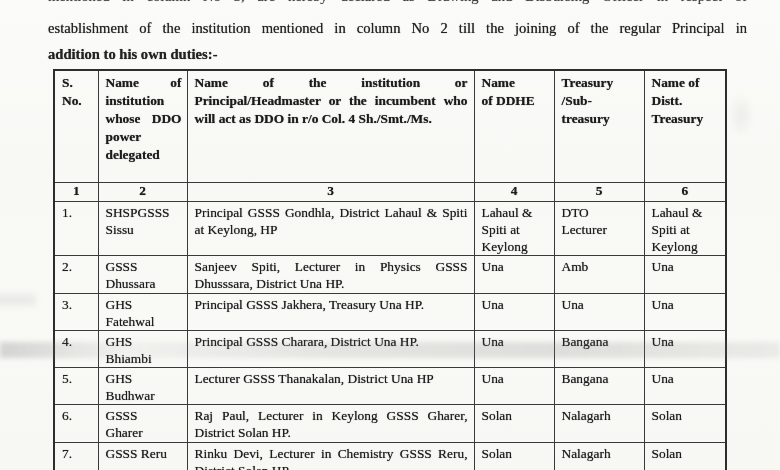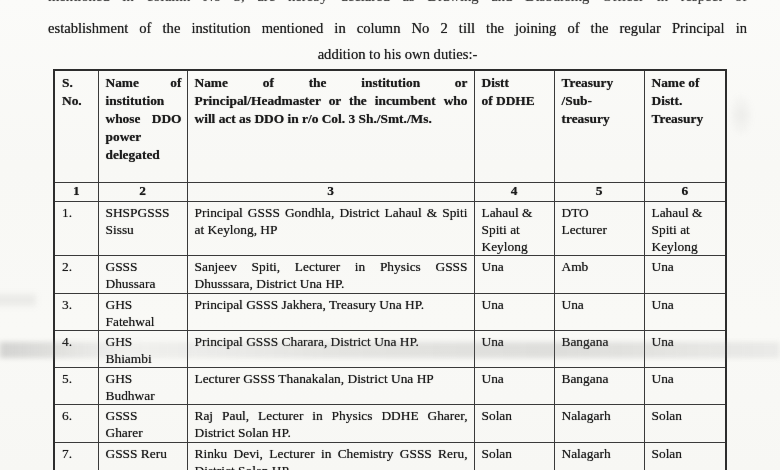--- a/index.html
+++ b/index.html
@@ -15,21 +15,21 @@
     text-shadow:0 0 0.8px rgba(35,35,35,0.75);
   }
   
   .intro-line {
     position:absolute; left:48px; width:699px;
     font-size:14.6px; line-height:24px; color:#222;
   }
   .justify-full { text-align:justify; text-align-last:justify; }
   #partial-top-line { top:-16px; opacity:0.85; filter:blur(0.4px); }
   #intro-line-1 { top:16px; }
-  #intro-line-2 { top:42px; text-align:center; }
+  #intro-line-2 { top:42px; text-align:left;font-weight:bold; }
 
   
   table.doc-table {
     position:absolute; left:53px; top:69px; width:672px;
     border-collapse:collapse; table-layout:fixed;
     font-size:13.4px; line-height:17px; color:#1c1c1c;
     border:2px solid #2d2d2d;
   }
   .doc-table td {
     border:1px solid #3a3a3a;
@@ -88,22 +88,22 @@
       <col style="width:80px">
       <col style="width:90px">
       <col style="width:82px">
     </colgroup>
 
     <tbody>
         <tr class="hdr" style="height:112px">
       <td class="pl">S.
 No.</td>
       <td class="jc">Name of institution whose DDO power delegated</td>
-      <td class="jc c3">Name of the institution or Principal/⁠Headmaster or the incumbent who will act as DDO in r/o Col. 3 Sh./Smt./Ms.</td>
-      <td class="pl">Distt
+      <td class="jc c3">Name of the institution or Principal/⁠Headmaster or the incumbent who will act as DDO in r/o Col. 4 Sh./Smt./Ms.</td>
+      <td class="pl">Name
 of  DDHE</td>
       <td class="pl">Treasury
 /Sub-
 treasury</td>
       <td class="pl">Name of
 Distt.
 Treasury</td>
     </tr>
 
     <tr class="numrow" style="height:19px">
@@ -167,21 +167,21 @@
       <td class="jc c3">Lecturer GSSS Thanakalan, District Una HP</td>
       <td class="pl">Una</td>
       <td class="pl">Bangana</td>
       <td class="pl">Una</td>
     </tr>
 
     <tr style="height:38px">
       <td>6.</td>
       <td class="pl">GSSS
 Gharer</td>
-      <td class="jc c3">Raj Paul, Lecturer in Physics DDHE Gharer, District Solan HP.</td>
+      <td class="jc c3">Raj Paul, Lecturer in Keylong GSSS Gharer, District Solan HP.</td>
       <td class="pl">Solan</td>
       <td class="pl">Nalagarh</td>
       <td class="pl">Solan</td>
     </tr>
 
     <tr style="height:46px">
       <td>7.</td>
       <td class="pl">GSSS Reru</td>
       <td class="jc c3">Rinku Devi, Lecturer in Chemistry GSSS Reru, District Solan HP.</td>
       <td class="pl">Solan</td>

